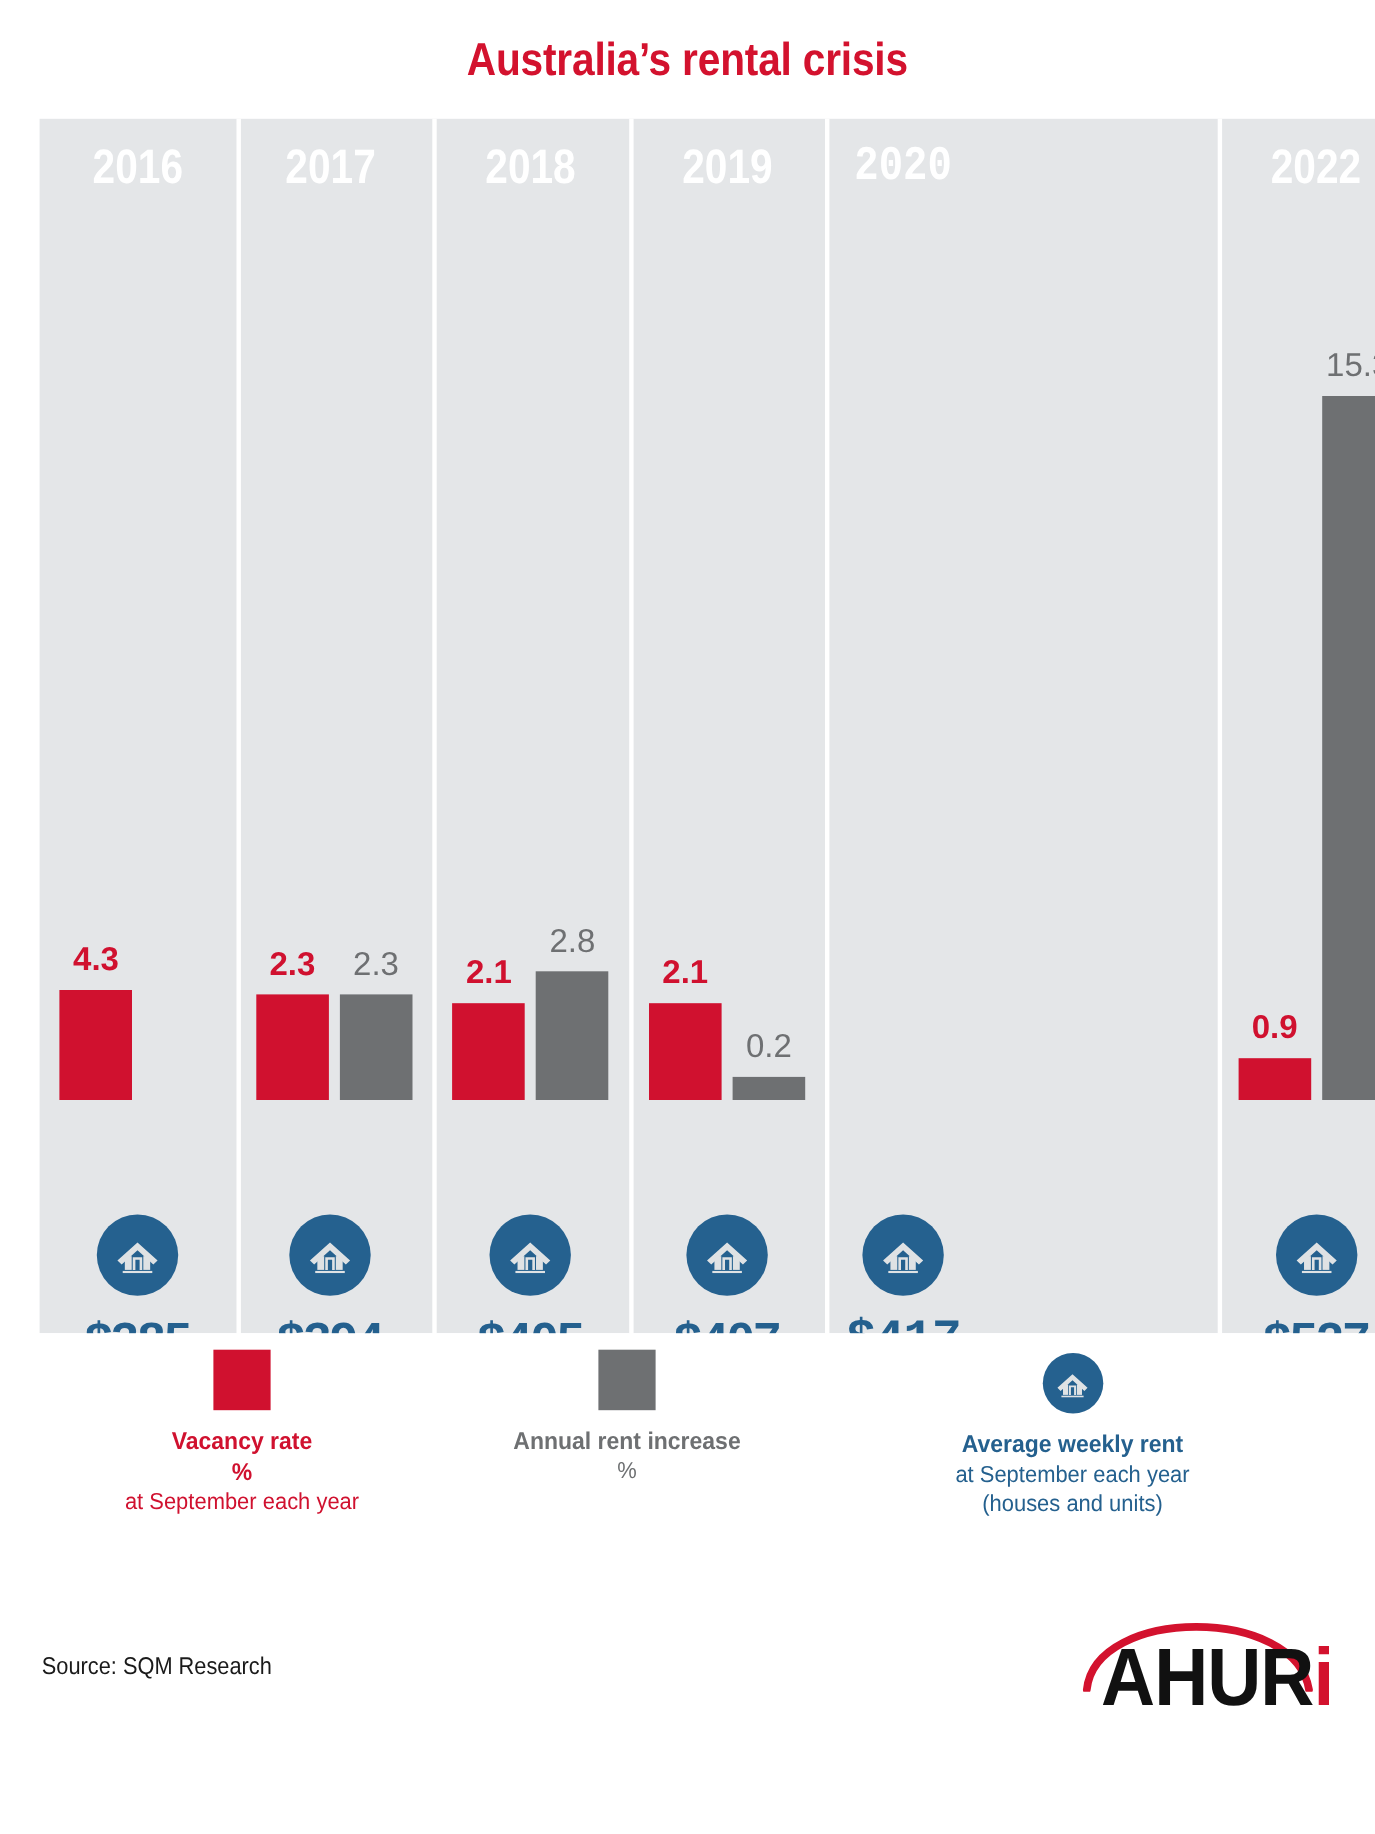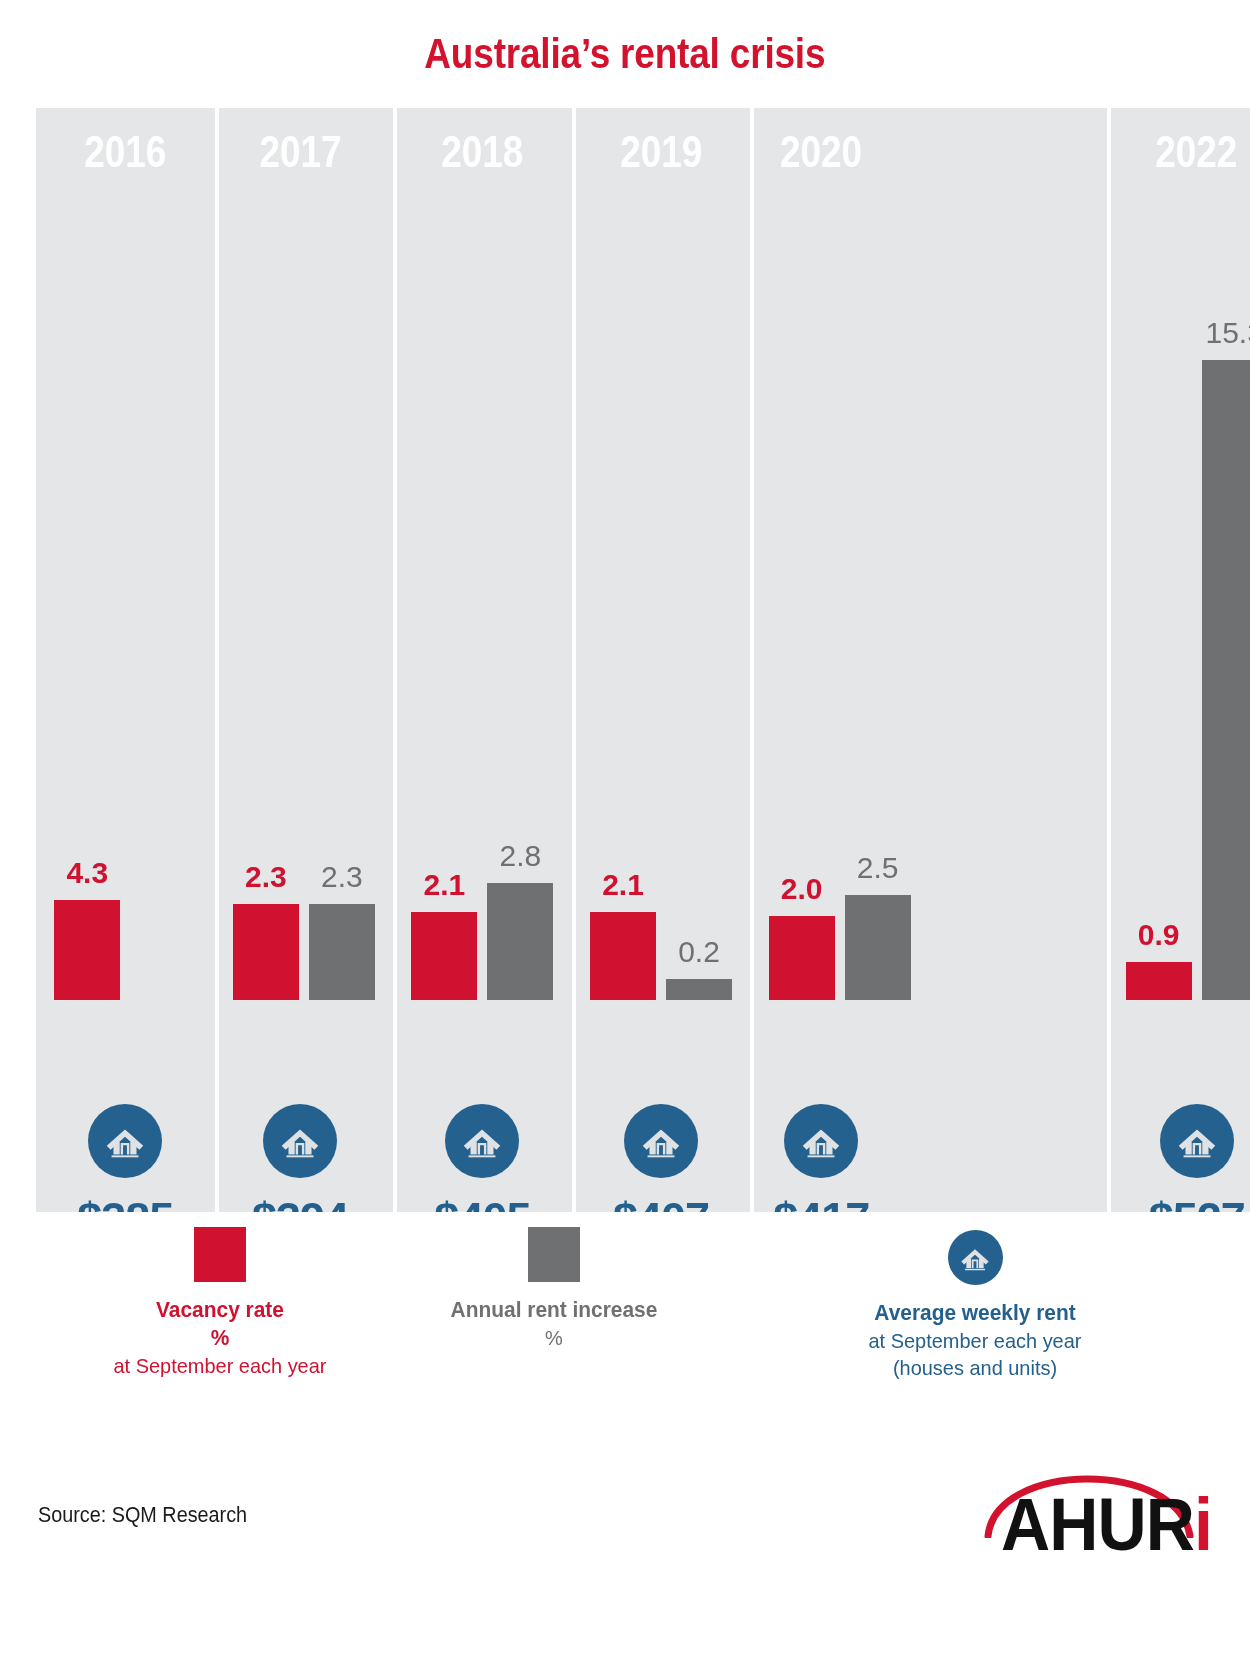--- a/index.html
+++ b/index.html
@@ -206,29 +206,23 @@
             <path d="M50 26 L88 60 L80 68 L50 41 L20 68 L12 60 Z"></path>
             <rect x="26" y="52" width="13" height="26"></rect>
             <rect x="61" y="52" width="13" height="26"></rect>
             <path d="M41 54 h18 v24 h-5 v-19 h-8 v19 h-5 z"></path>
             <rect x="22" y="80" width="56" height="4"></rect>
           </g>
         </svg>
       </div>
       <div class="rent-label">$407</div>
     </div>
-    <div class="col" style="left: 714.286px; width: 142px;">
+    <div class="col" style="left: 714.286px; width: 142px; font-family: Liberation Mono, monospace;">
       <div class="divider"></div>
       <div class="year-label">2020</div>
-      <div class="bars" style="height: 892px;">
-        <div class="bar red" style="left: 18.2857px; height: 84px;"></div>
-        <div class="bar-value red" style="left: 6.28571px; bottom: 96px;">2.0</div>
-        <div class="bar grey" style="left: 94.2857px; height: 105px;"></div>
-        <div class="bar-value grey" style="left: 82.2857px; bottom: 117px;">2.5</div>
-      </div>
       <div class="house-circle">
         <svg width="48" height="48" viewBox="0 0 100 100">
           <g fill="#DFE2E4">
             <path d="M50 26 L88 60 L80 68 L50 41 L20 68 L12 60 Z"></path>
             <rect x="26" y="52" width="13" height="26"></rect>
             <rect x="61" y="52" width="13" height="26"></rect>
             <path d="M41 54 h18 v24 h-5 v-19 h-8 v19 h-5 z"></path>
             <rect x="22" y="80" width="56" height="4"></rect>
           </g>
         </svg>
@@ -259,21 +253,21 @@
     </div>
   </div>
 
 <div id="legend">
     <div class="legend-item" style="left: 70px; width: 300px; top: 15px;">
       <div class="legend-swatch red"></div>
       <div class="legend-l1 lg-red">Vacancy rate</div>
       <div class="legend-l1 lg-red">%</div>
       <div class="legend-l3 lg-red">at September each year</div>
     </div>
-    <div class="legend-item" style="left: 404px; width: 300px; top: 15px;">
+    <div class="legend-item" style="left: 420px; width: 300px; top: 15px;">
       <div class="legend-swatch grey"></div>
       <div class="legend-l1 lg-grey">Annual rent increase</div>
       <div class="legend-l2 lg-grey">%</div>
     </div>
     <div class="legend-item" style="left: 825px; width: 300px; top: 18px;">
       <div class="legend-icon">
         <svg width="36" height="36" viewBox="0 0 100 100">
           <g fill="#DFE2E4">
             <path d="M50 26 L88 60 L80 68 L50 41 L20 68 L12 60 Z"></path>
             <rect x="26" y="52" width="13" height="26"></rect>

